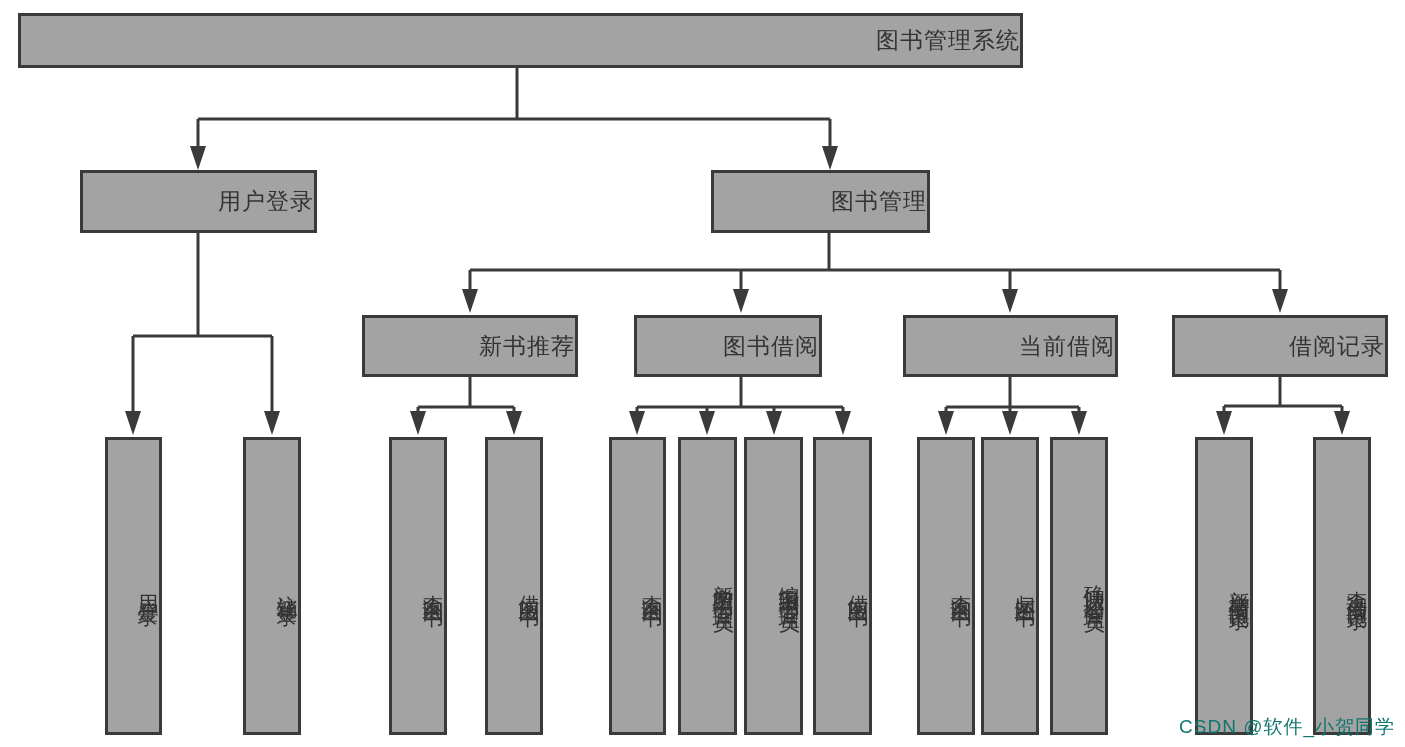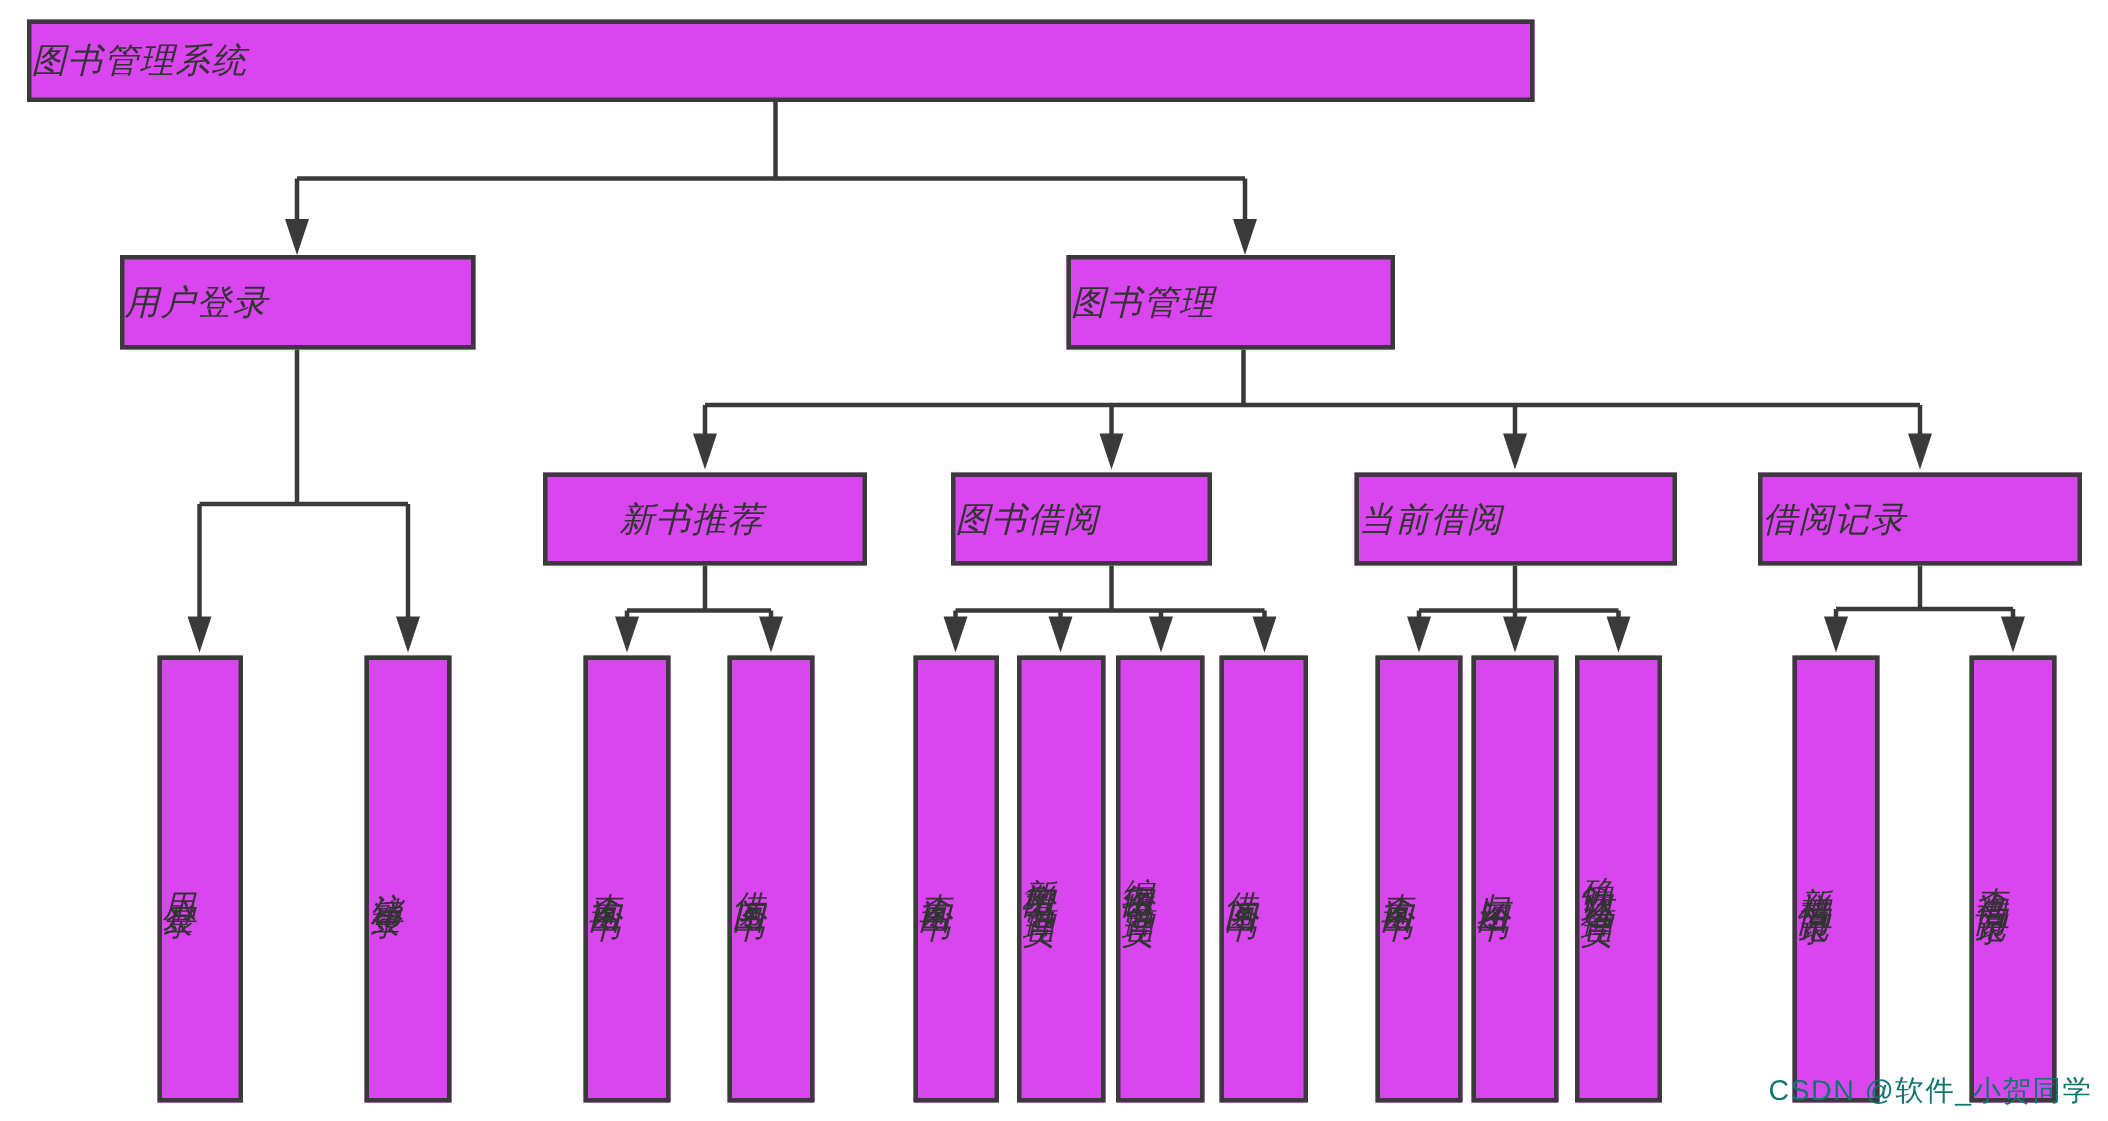--- a/index.html
+++ b/index.html
@@ -14,45 +14,44 @@
   }
   #connectors {
     position: absolute;
     left: 0; top: 0;
     pointer-events: none;
   }
   .node {
     position: absolute;
     box-sizing: border-box;
     border: 3px solid #3a3a3a;
-    background: #d946ef;
+    background: #a3a3a3;
     display: flex;
     align-items: center;
-    justify-content: flex-start;
+    justify-content: flex-end;
     text-align: center;
-    font-style: italic;
   }
   .hlabel {
     font-size: 23px;
     letter-spacing: 1px;
     white-space: nowrap;
   }
   .leaf .vlabel {
     writing-mode: vertical-rl;
     text-orientation: mixed;
     font-size: 21px;
     letter-spacing: 4px;
     line-height: 1.0;
   }
   
   #n-root    { left: 18px;   top: 13px;  width: 1005px; height: 55px; }
   #n-login   { left: 80px;   top: 170px; width: 237px;  height: 63px; }
   #n-mgmt    { left: 711px;  top: 170px; width: 219px;  height: 63px; }
   #n-newrec  { left: 362px;  top: 315px; width: 216px;  height: 62px; padding-left: 48px; }
-  #n-borrow  { left: 634px;  top: 315px; width: 174px;  height: 62px; }
+  #n-borrow  { left: 634px;  top: 315px; width: 188px;  height: 62px; }
   #n-current { left: 903px;  top: 315px; width: 215px;  height: 62px; }
   #n-records { left: 1172px; top: 315px; width: 216px;  height: 62px; }
   .leaf { top: 437px; height: 298px; }
   #l1  { left: 105px;  width: 57px; }
   #l2  { left: 243px;  width: 58px; }
   #l3  { left: 389px;  width: 58px; }
   #l4  { left: 485px;  width: 58px; }
   #l5  { left: 609px;  width: 57px; }
   #l6  { left: 678px;  width: 59px; }
   #l7  { left: 744px;  width: 59px; }

